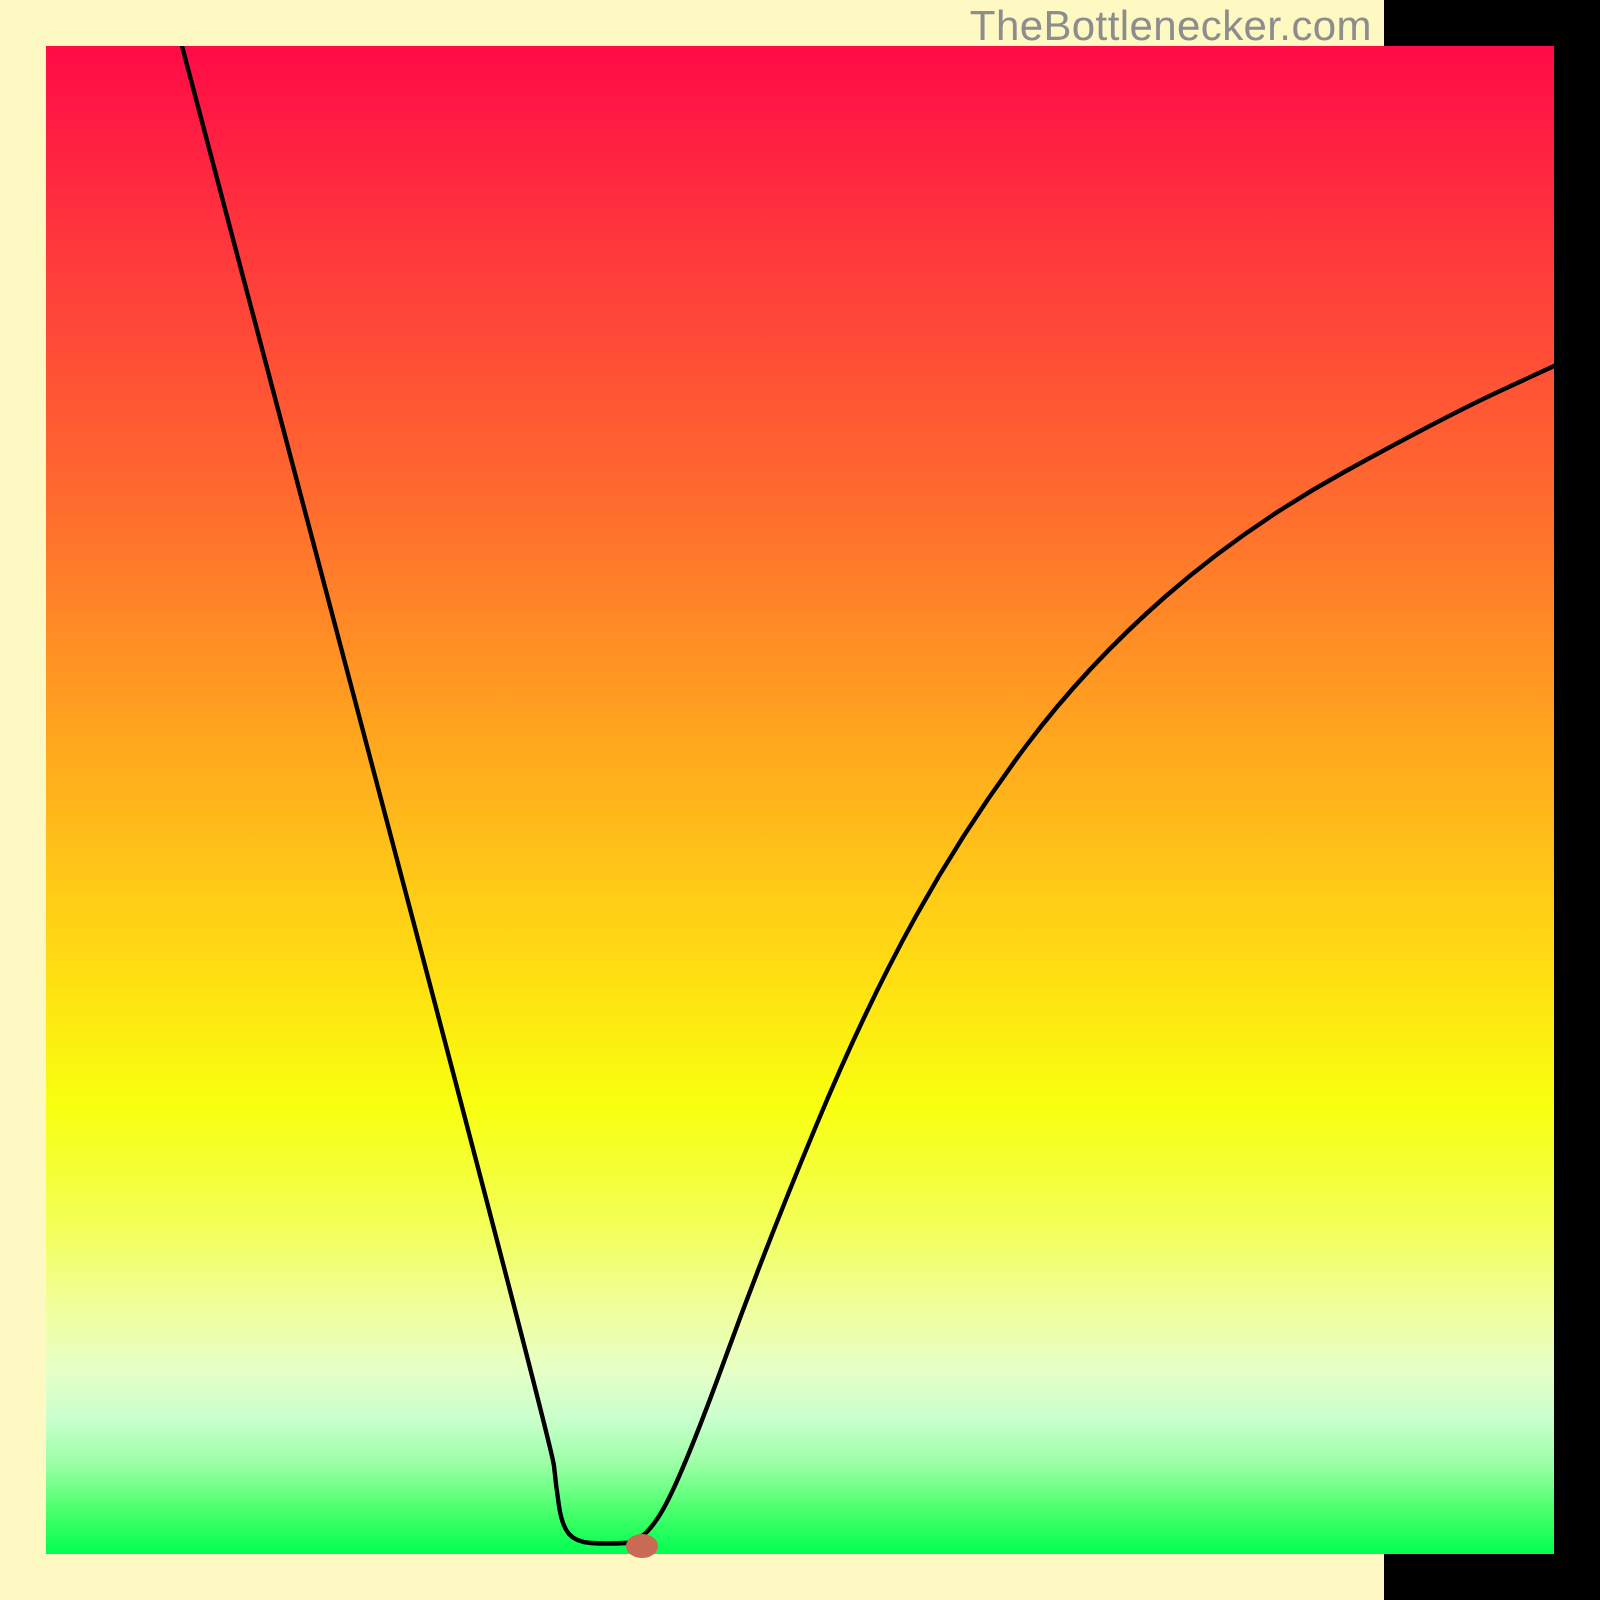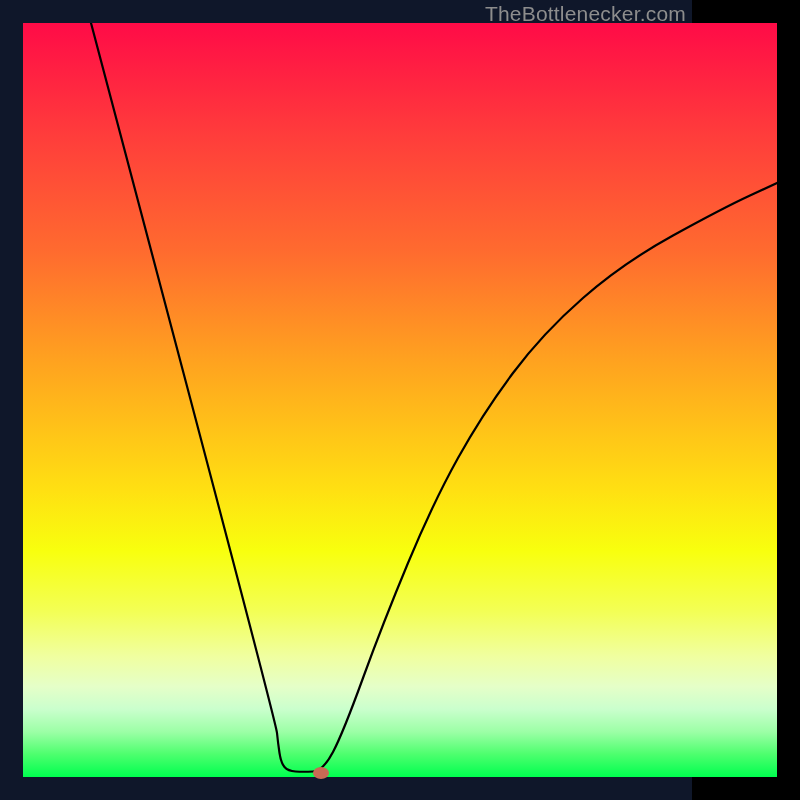--- a/index.html
+++ b/index.html
@@ -8,21 +8,21 @@
     width: 800px;
     height: 800px;
     overflow: hidden;
     font-family: Arial, Helvetica, sans-serif;
     background: #000;
   }
   .frame {
     position: relative;
     width: 692px;
     height: 800px;
-    background: #0f172a;
+    background: #fef9c3;
   }
   .plot {
     position: absolute;
     left: 23px;
     top: 23px;
     width: 754px;
     height: 754px;
     background: linear-gradient(to bottom,
       #ff0b47 0%,
       #ff3d3b 15%,

